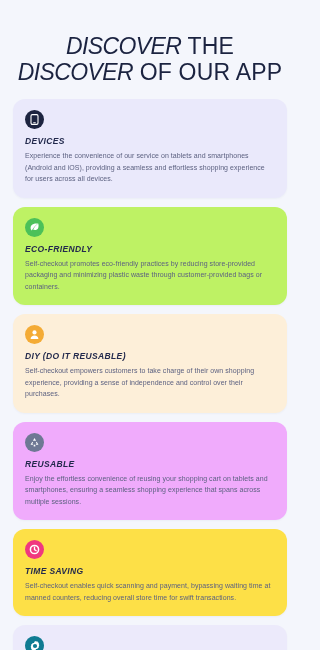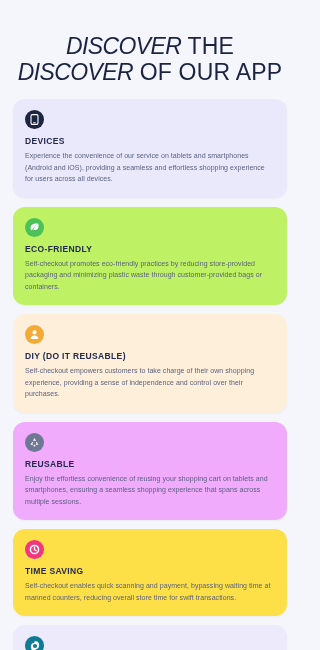--- a/index.html
+++ b/index.html
@@ -69,20 +69,21 @@
   }
 
   .card-icon svg { display: block; }
 
   .card-title {
     font-size: 8.5px;
     font-weight: 700;
     letter-spacing: 0.35px;
     color: #232a4d;
     margin-bottom: 4px;
+    font-style: italic;
   }
 
   .card-body {
     font-size: 7px;
     line-height: 11.5px;
     color: #5c6180;
     letter-spacing: 0.05px;
   }
 
   

